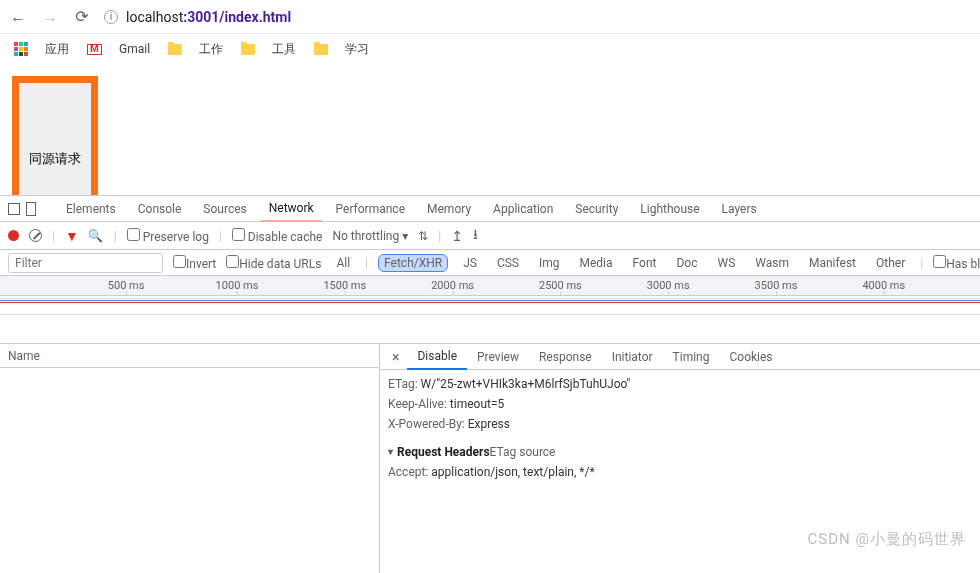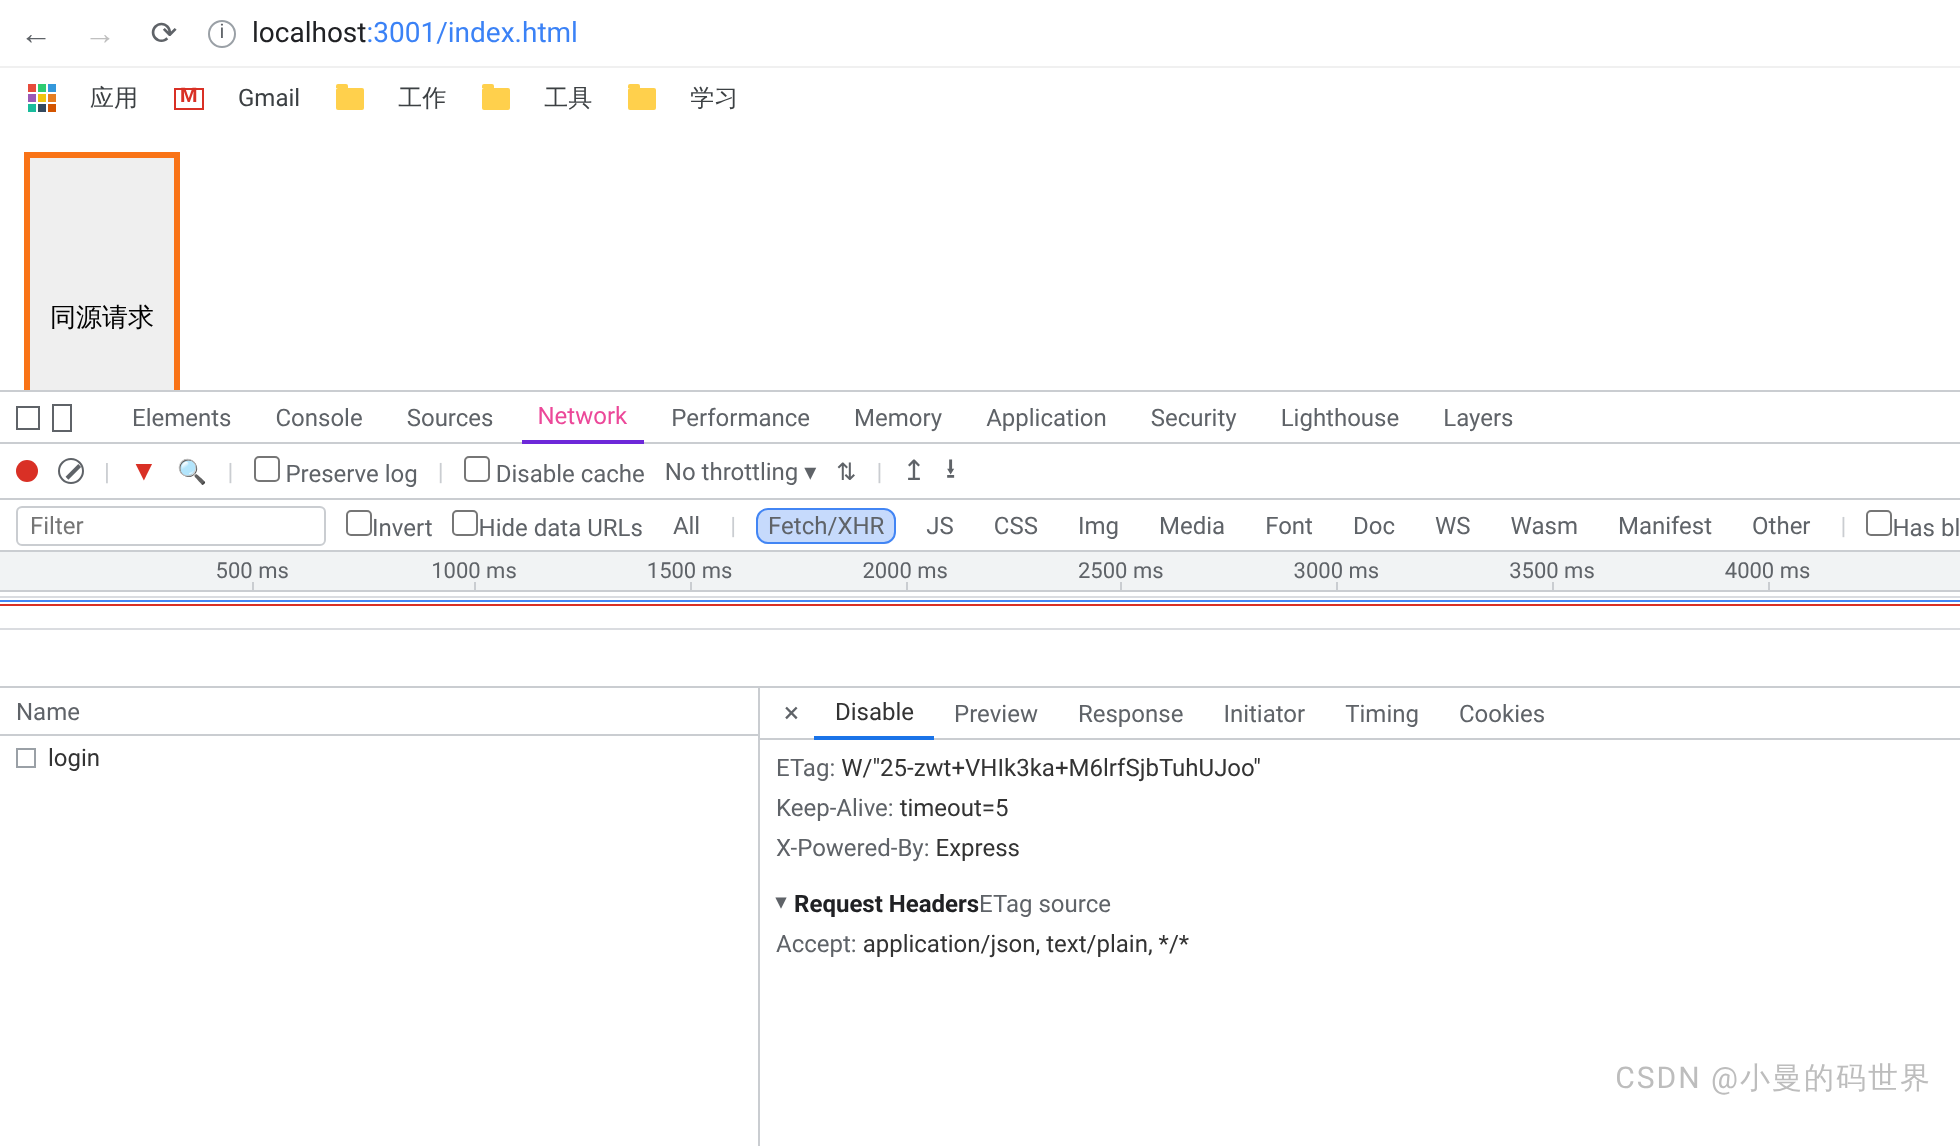--- a/index.html
+++ b/index.html
@@ -2,36 +2,36 @@
 <html><head>
 <meta charset="utf-8">
 <style>
 * { margin: 0; padding: 0; box-sizing: border-box; font-family: -apple-system, "Segoe UI", Roboto, Arial, sans-serif; }
 body { width: 980px; height: 573px; overflow: hidden; background: #fff; font-size: 12px; color: #333; position: relative; }
 .browser-toolbar { height: 34px; display: flex; align-items: center; padding: 0 8px; gap: 12px; border-bottom: 1px solid #f0f0f0; }
 .browser-toolbar .nav-icon { color: #5f6368; font-size: 16px; width: 20px; text-align: center; cursor: pointer; }
 .url-bar { display: flex; align-items: center; gap: 8px; flex: 1; color: #5f6368; font-size: 14px; }
 .url-bar .url-text { color: #202124; }
 .url-bar .info-circle { border: 1px solid #9aa0a6; border-radius: 50%; width: 14px; height: 14px; display: inline-flex; align-items: center; justify-content: center; font-size: 10px; }
-.url-faded { color: #3b82f6; }
+.url-faded { color: #4c1d95; font-weight: bold; }
 .bookmarks-bar { height: 30px; display: flex; align-items: center; gap: 18px; padding: 0 14px; font-size: 12px; color: #3c4043; }
 .bookmarks-bar .apps-icon { display:inline-grid; grid-template-columns:repeat(3,4px); grid-template-rows:repeat(3,4px); gap:1px; }
 .bookmarks-bar .apps-icon span:nth-child(1){background:#e74c3c}.bookmarks-bar .apps-icon span:nth-child(2){background:#2ecc71}.bookmarks-bar .apps-icon span:nth-child(3){background:#3498db}.bookmarks-bar .apps-icon span:nth-child(4){background:#9b59b6}.bookmarks-bar .apps-icon span:nth-child(5){background:#f1c40f}.bookmarks-bar .apps-icon span:nth-child(6){background:#e67e22}.bookmarks-bar .apps-icon span:nth-child(7){background:#1abc9c}.bookmarks-bar .apps-icon span:nth-child(8){background:#34495e}.bookmarks-bar .apps-icon span:nth-child(9){background:#d35400}
 .bookmark-item { display: flex; align-items: center; gap: 17px; cursor: pointer; }
 .folder-icon { width: 14px; height: 11px; background: #ffd04c; border-radius: 1px; position: relative; }
 .folder-icon::before { content: ''; position: absolute; top: -2px; left: 0; width: 6px; height: 2px; background: #ffd04c; border-radius: 1px 1px 0 0; }
 .gmail-icon { width: 15px; height: 11px; border: 1px solid #d93025; background: linear-gradient(#fff,#fff); position: relative; }
 .gmail-icon::after { content:'M'; color:#d93025; font-size:10px; font-weight:bold; position:absolute; left:2px; top:-2px; }
 .page-content { padding: 12px; display: flex; gap: 10px; height: 190px; }
-.page-content button { border: 3px solid #f97316; background: #efefef; padding: 3px 10px; font-size: 13px; cursor: pointer; }
+.page-content button { border: 7px solid #f97316; background: #efefef; padding: 3px 10px; font-size: 13px; cursor: pointer; }
 .devtools { position: absolute; bottom: 0; left: 0; right: 0; height: 378px; border-top: 1px solid #cacdd1; background: #fff; display: flex; flex-direction: column; }
 .dt-tabs { height: 26px; display:flex; align-items:center; gap:6px; padding:0 8px; border-bottom:1px solid #cacdd1; font-size:12px; color:#5f6368; }
 .dt-tabs .sq { width:12px; height:12px; border:1.5px solid #5f6368; }
 .dt-tabs .dt-tab { padding: 5px 8px; cursor:pointer; color:#5f6368; }
-.dt-tabs .dt-tab.active { color:#ec4899; border-bottom:2px solid #6d28d9; }
+.dt-tabs .dt-tab.active { color:#0f172a; border-bottom:2px solid #fca5a5; }
 .dt-toolbar2 { height:28px; display:flex; align-items:center; gap:10px; padding:0 8px; border-bottom:1px solid #cacdd1; color:#5f6368; font-size:12px; }
 .dt-toolbar2 input[type=checkbox]{margin-right:3px}
 .red-dot { width:11px; height:11px; background:#d93025; border-radius:50%; }
 .ban-icon { width:13px; height:13px; border:1.5px solid #5f6368; border-radius:50%; position:relative; }
 .ban-icon::after { content:''; position:absolute; left:2px; top:5px; width:9px; height:1.5px; background:#5f6368; transform:rotate(-45deg); }
 .filter-icon { color:#d93025; font-size:14px; }
 .dt-filterbar { height:26px; display:flex; align-items:center; gap:10px; padding:0 8px; border-bottom:1px solid #cacdd1; font-size:12px; color:#5f6368; white-space:nowrap; overflow:hidden; }
 .dt-filterbar .filter-input { width:155px; border:1px solid #cacdd1; border-radius:3px; padding:2px 6px; font-size:12px; color:#6d28d9; }
 .type-btn { padding:1px 5px; cursor:pointer; }
 .type-btn.sel { background:#c6dafc; border:1px solid #4285f4; border-radius:6px; }
@@ -187,24 +187,20 @@
   <div class="dt-waterfall-canvas">
     <div class="hline gray" style="top:2px"></div>
     <div class="hline blue" style="top:4px"></div>
     <div class="hline red" style="top:6px"></div>
     <div class="hline gray" style="top:18px"></div>
   </div>
 
   <div class="dt-body">
     <div class="dt-left">
       <div class="hdr">Name</div>
-      <div class="row">
-        <span class="sq"></span>
-        <span>login</span>
-      </div>
     </div>
     <div class="dt-right">
       <div class="dt-right-tabs">
         <span class="x">×</span>
         <span class="rtab active">Disable</span>
         <span class="rtab">Preview</span>
         <span class="rtab">Response</span>
         <span class="rtab">Initiator</span>
         <span class="rtab">Timing</span>
         <span class="rtab">Cookies</span>

